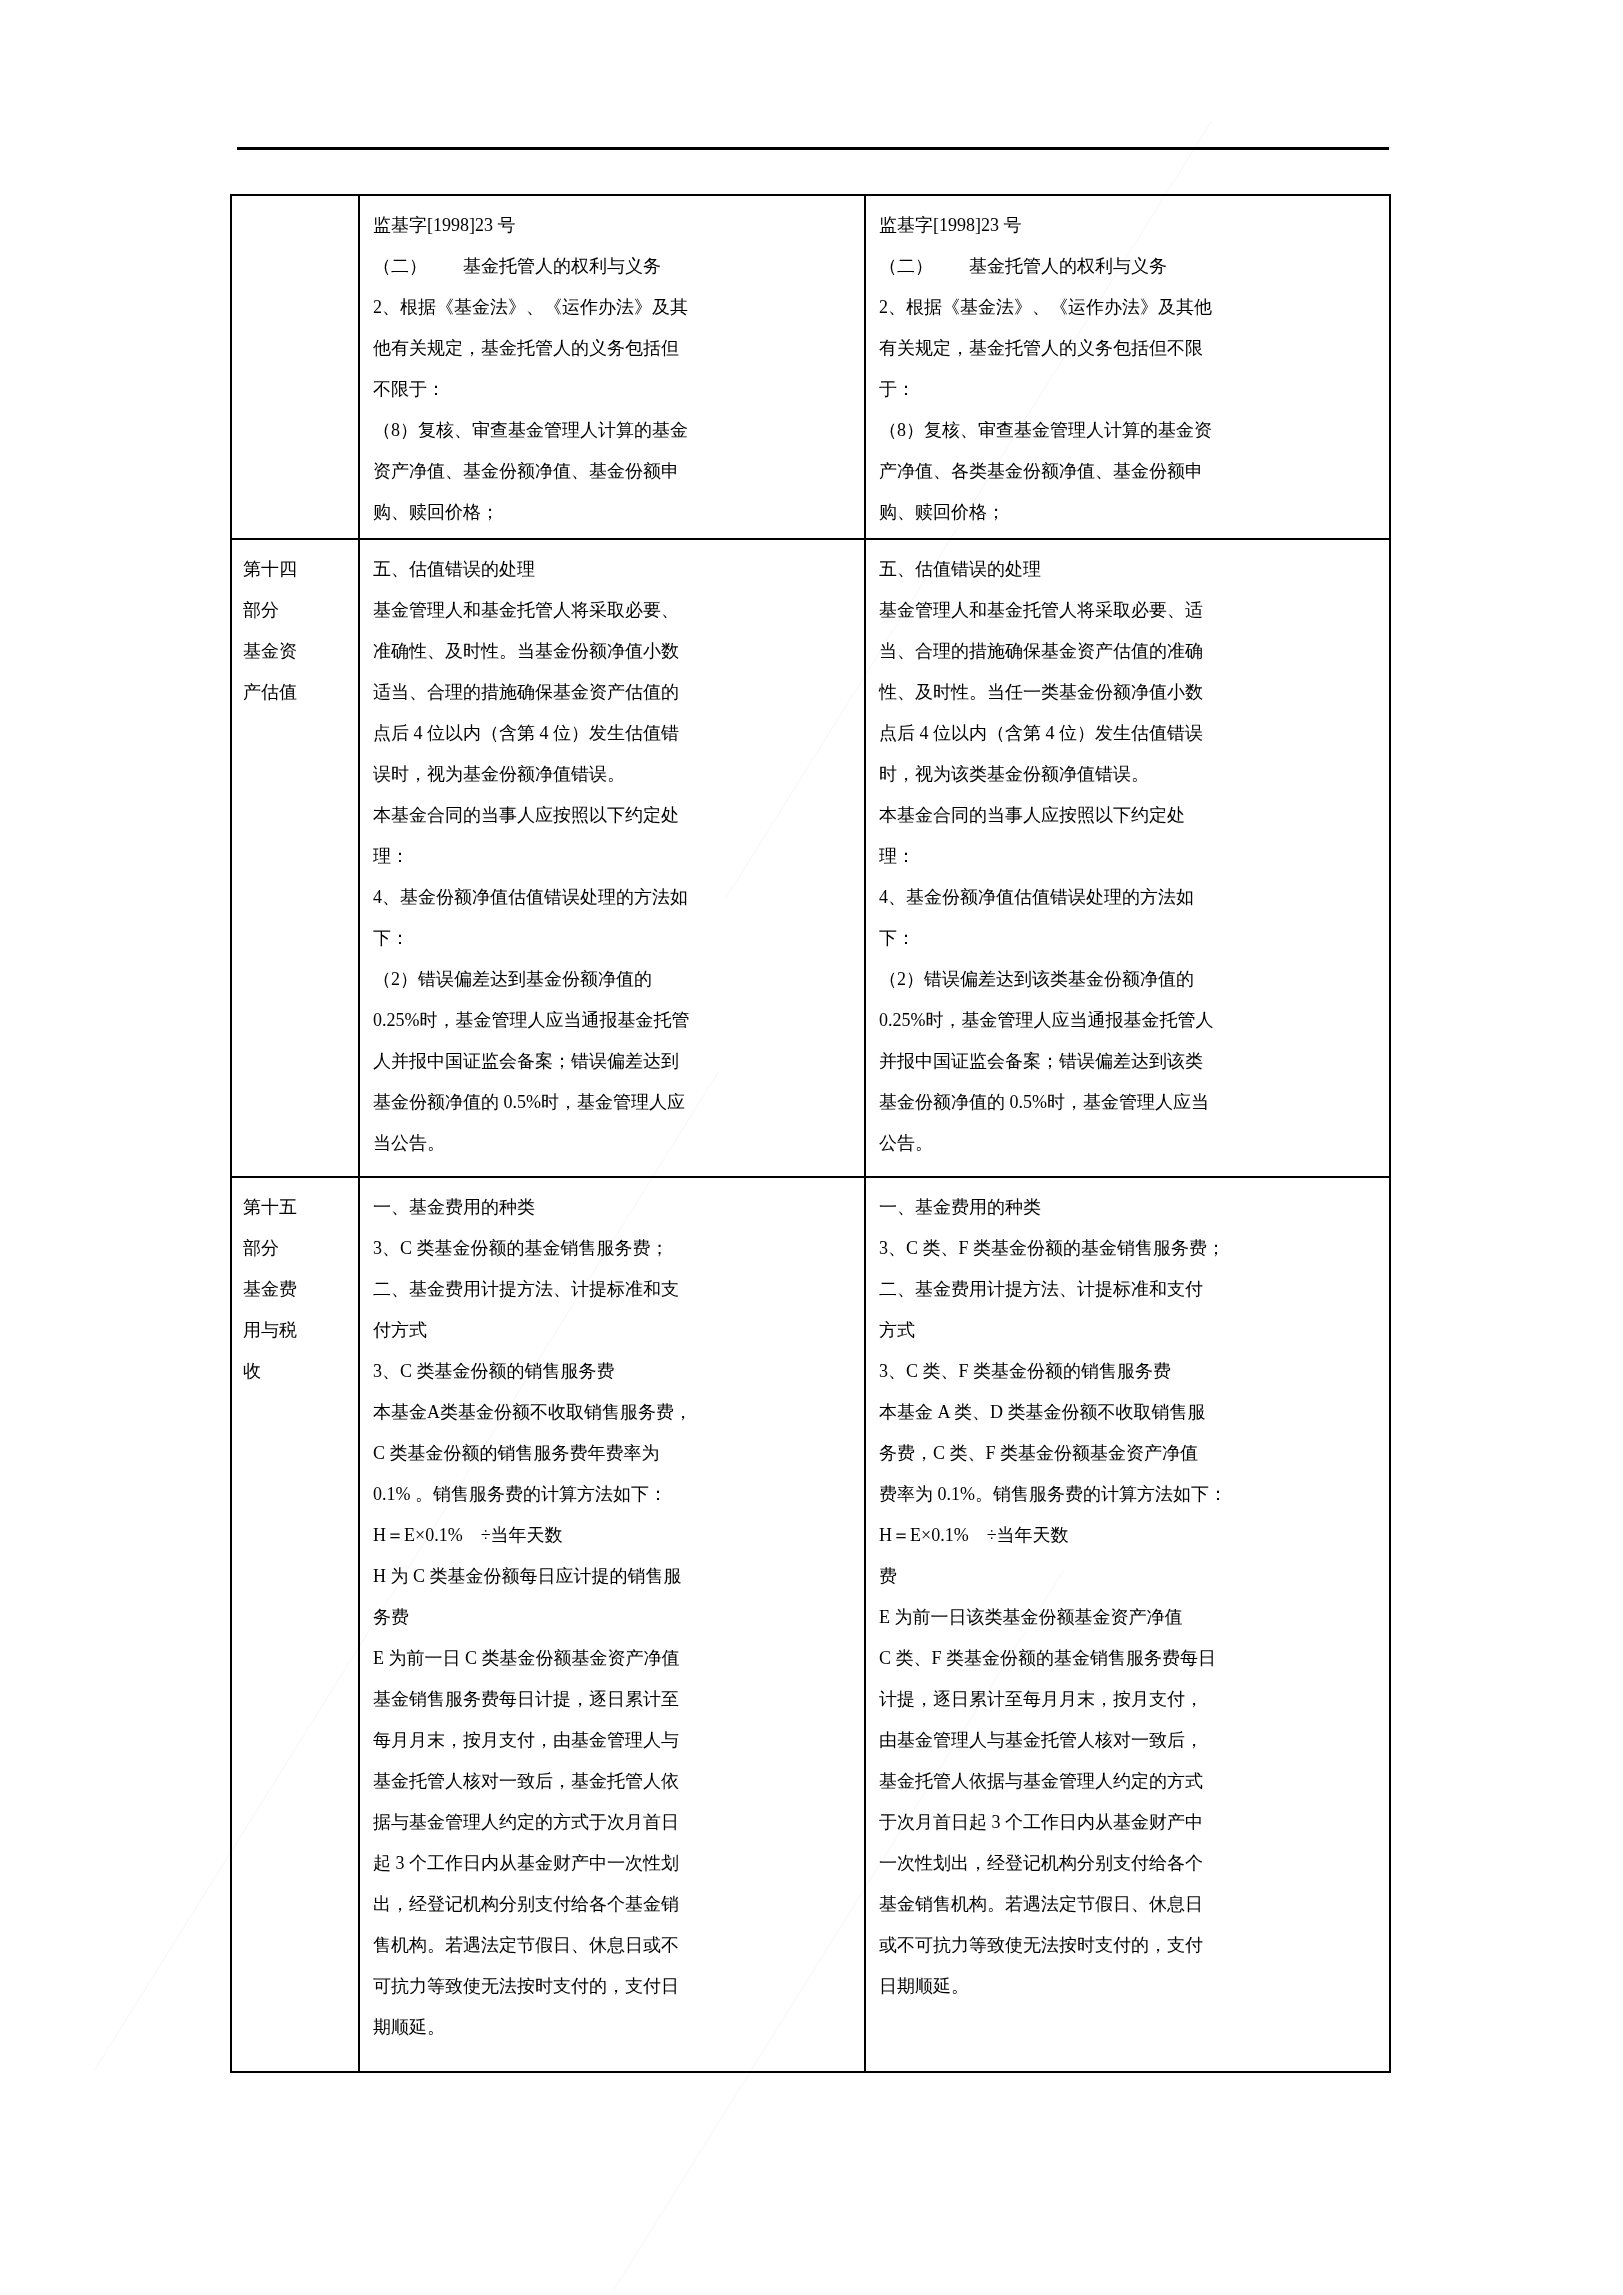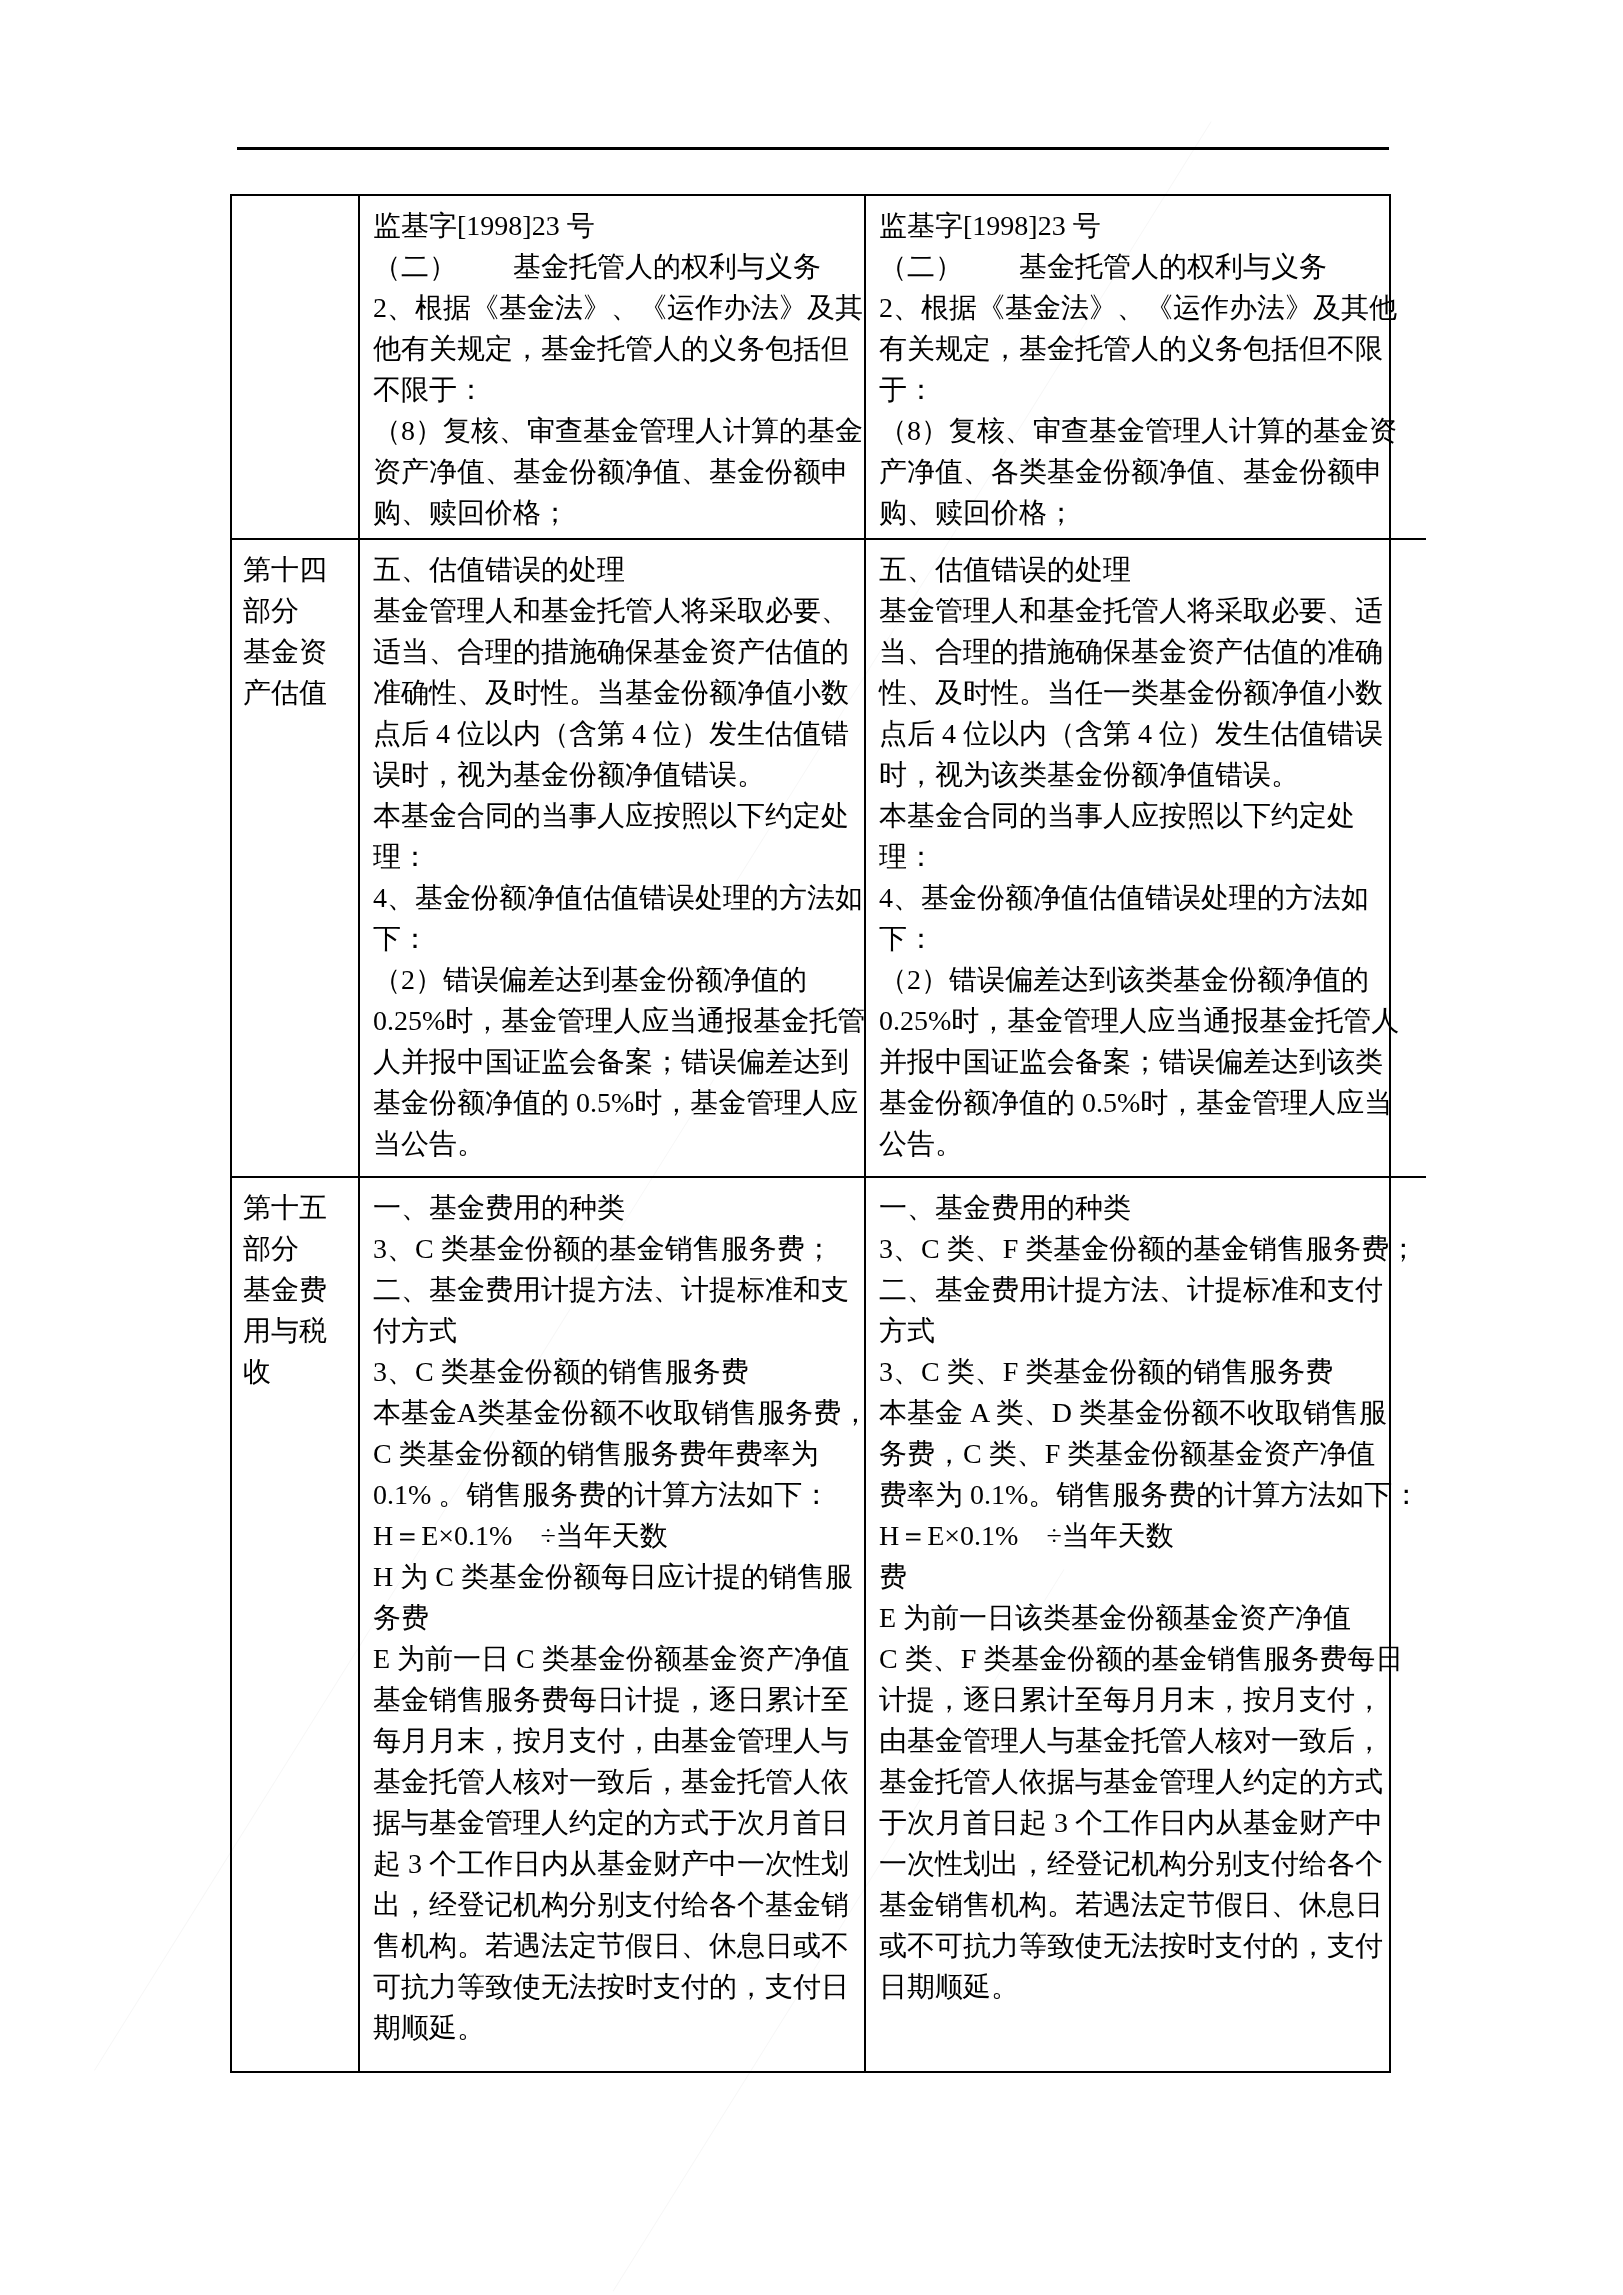--- a/index.html
+++ b/index.html
@@ -34,21 +34,21 @@
     box-sizing:border-box;
     border:2.6px solid #000000;
     display:grid;
     grid-template-columns:128px 506px 1fr;
     grid-template-rows:344px 638px 1fr;
   }
   .cell{
     box-sizing:border-box;
     padding:8.5px 5.2px 0 13px;
     overflow:visible;
-    font-size:28px;
+    font-size:18px;
   }
   .cell.col-section{padding-left:11px;}
   .cell.border-r{border-right:2px solid #000000;}
   .cell.border-b{border-bottom:2px solid #000000;}
   .line{
     height:41px;
     line-height:41px;
     white-space:pre;
   }
 </style>
@@ -89,22 +89,22 @@
 
     <div class="cell col-section border-r border-b">
         <div class="line">第十四</div>
         <div class="line">部分</div>
         <div class="line">基金资</div>
         <div class="line">产估值</div>
       </div>
     <div class="cell border-r border-b">
         <div class="line">五、估值错误的处理</div>
         <div class="line">基金管理人和基金托管人将采取必要、</div>
+        <div class="line">准确性、及时性。当基金份额净值小数</div>
         <div class="line">适当、合理的措施确保基金资产估值的</div>
-        <div class="line">准确性、及时性。当基金份额净值小数</div>
         <div class="line">点后 4 位以内（含第 4 位）发生估值错</div>
         <div class="line">误时，视为基金份额净值错误。</div>
         <div class="line">本基金合同的当事人应按照以下约定处</div>
         <div class="line">理：</div>
         <div class="line">4、基金份额净值估值错误处理的方法如</div>
         <div class="line">下：</div>
         <div class="line">（2）错误偏差达到基金份额净值的</div>
         <div class="line">0.25%时，基金管理人应当通报基金托管</div>
         <div class="line">人并报中国证监会备案；错误偏差达到</div>
         <div class="line">基金份额净值的 0.5%时，基金管理人应</div>

